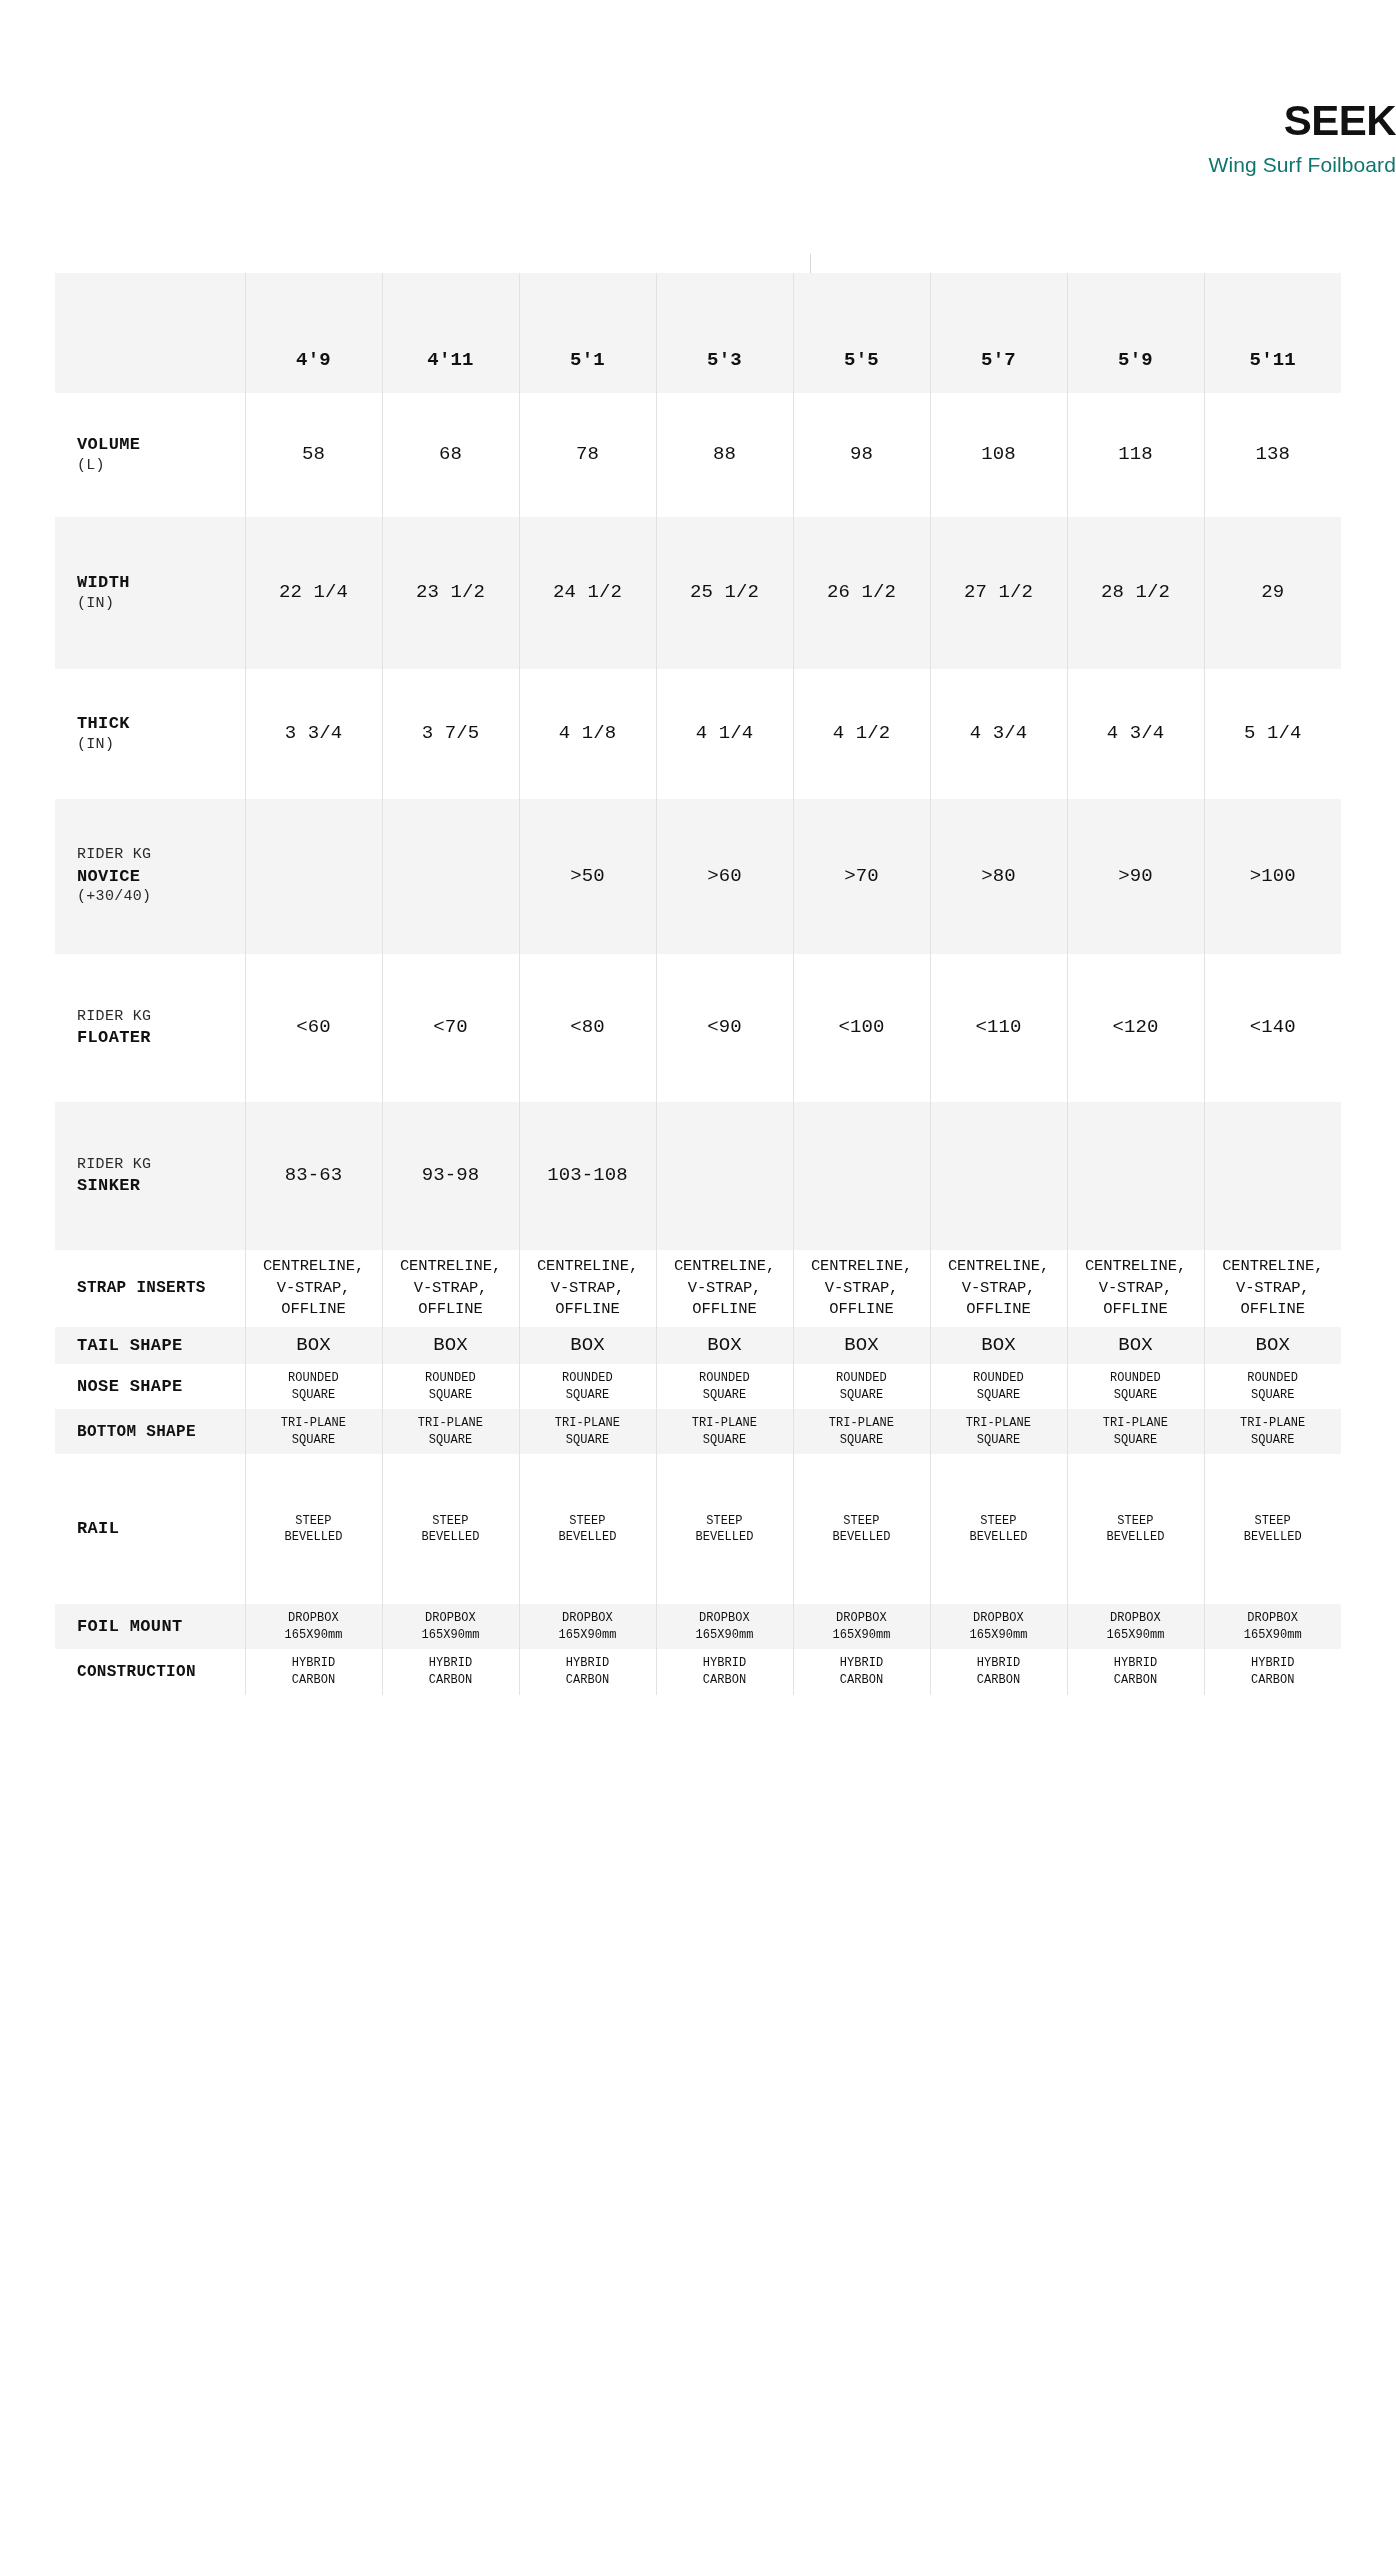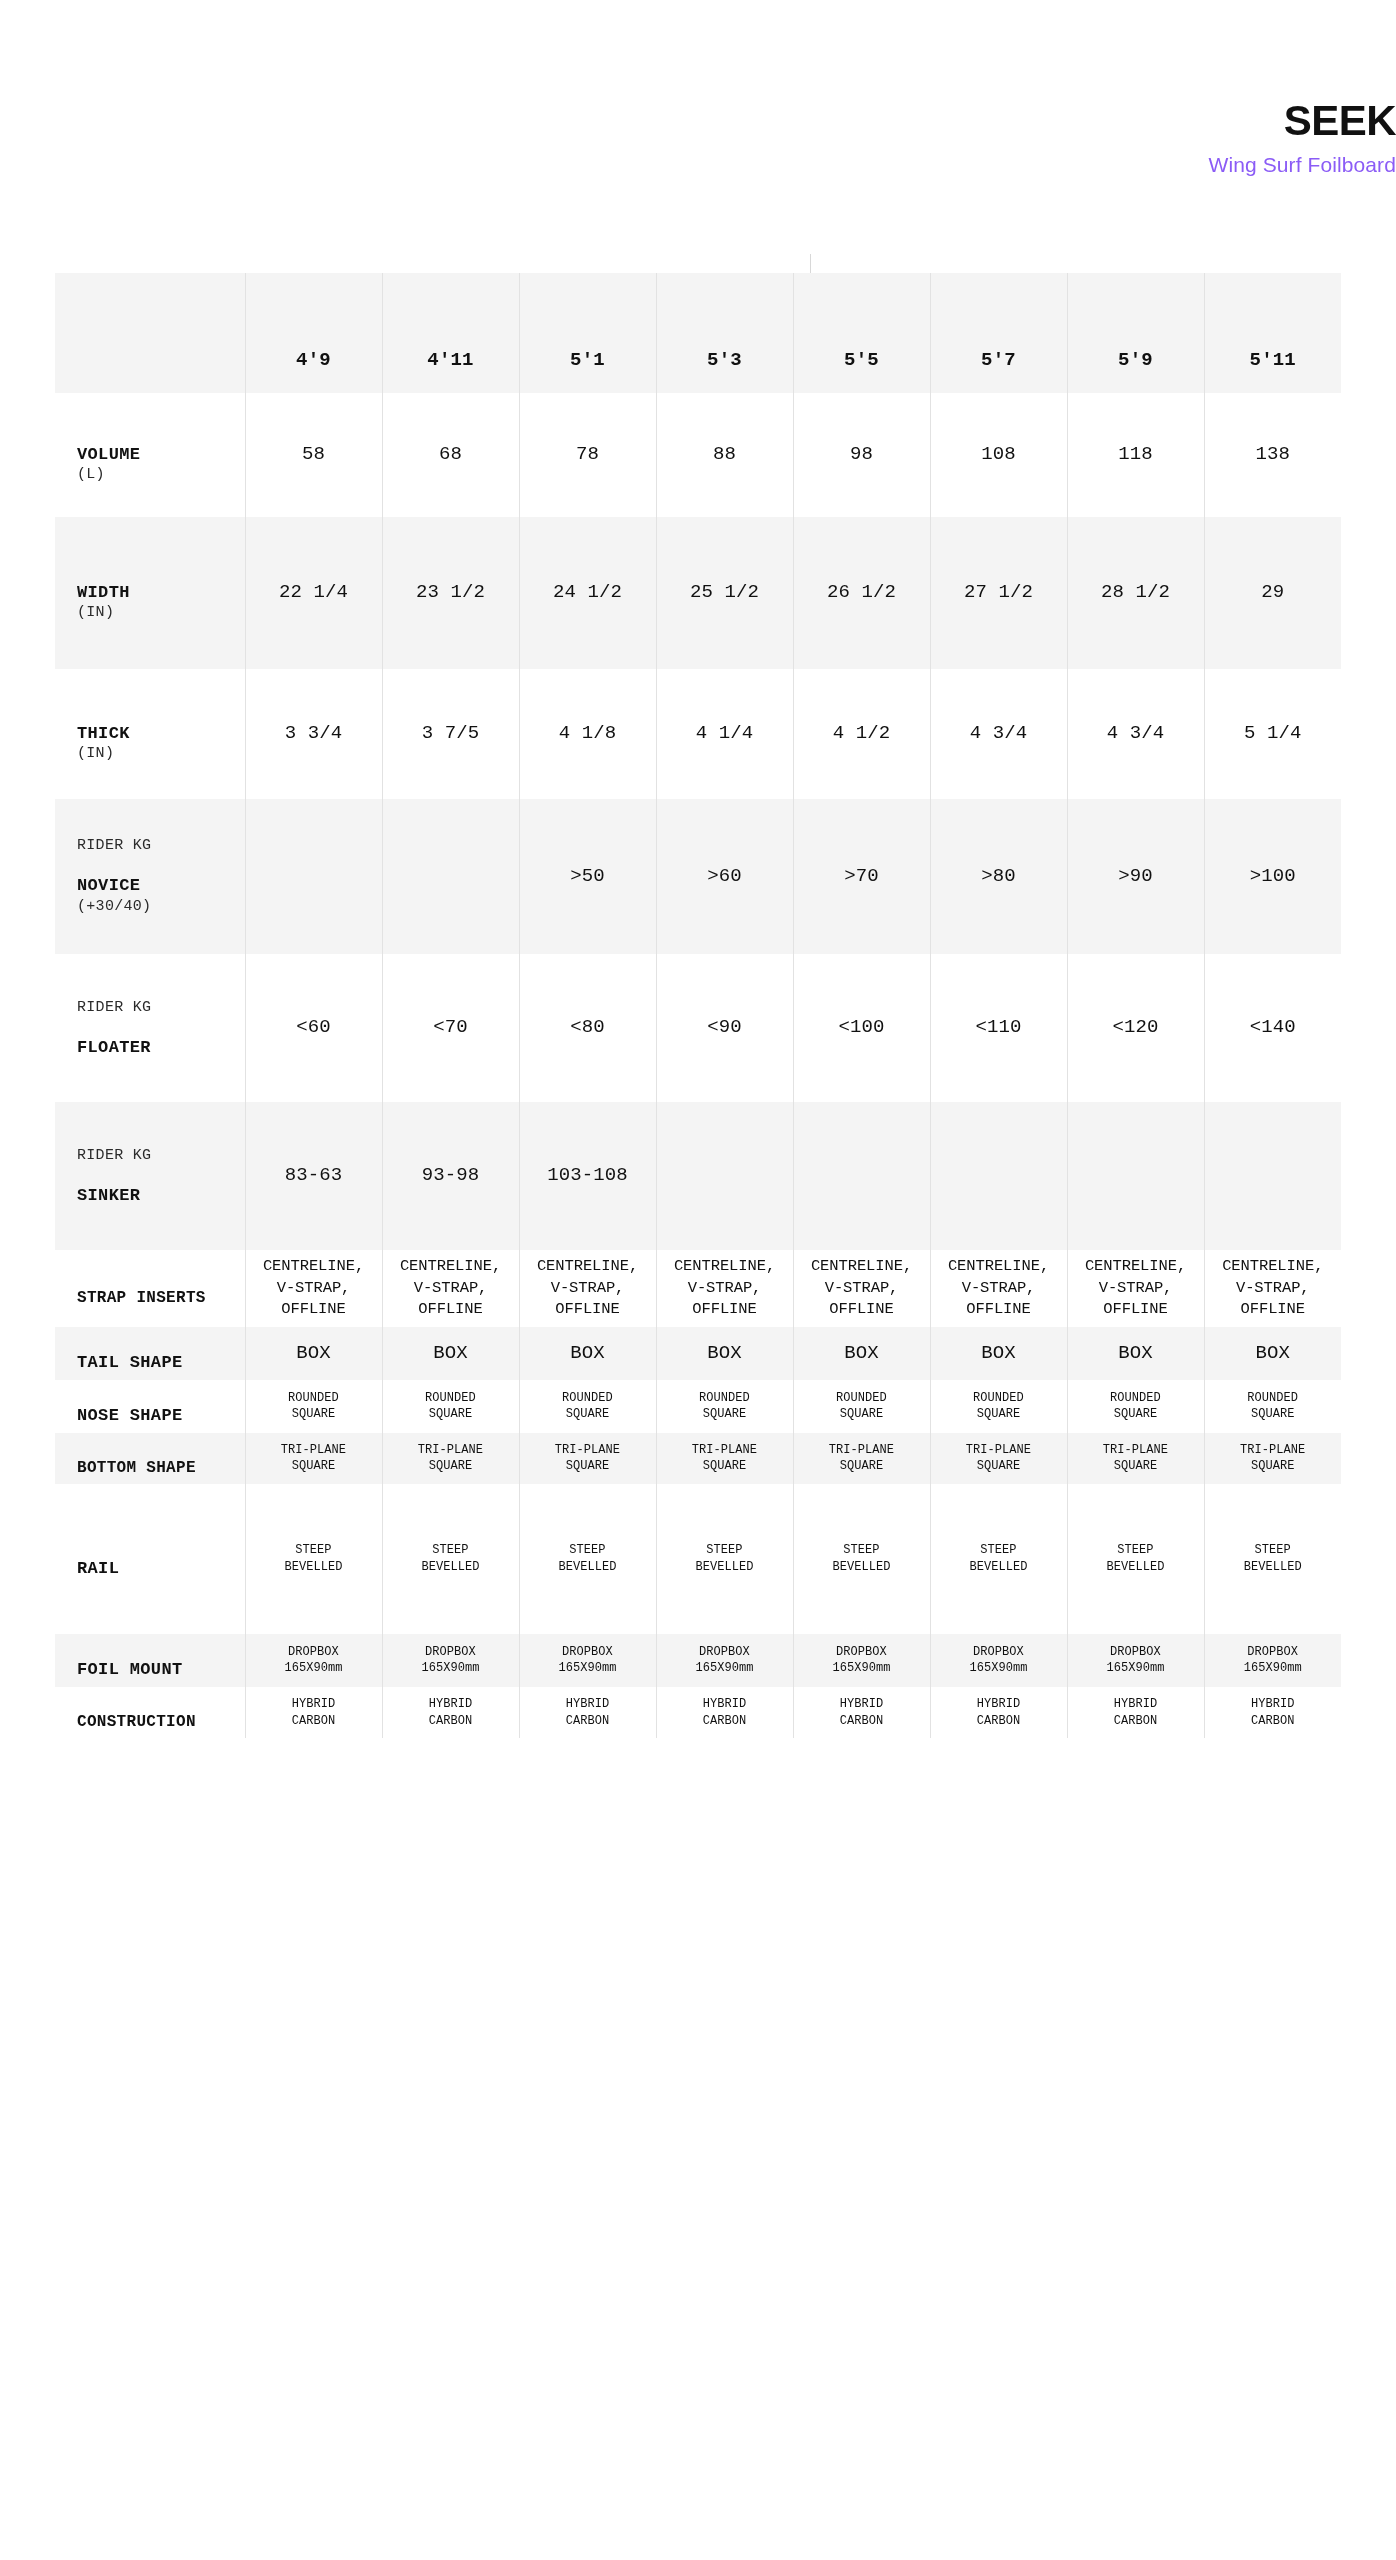--- a/index.html
+++ b/index.html
@@ -34,21 +34,21 @@
     font-weight: 700;
     letter-spacing: -0.5px;
     line-height: 1.0;
     color: #111111;
   }
 
   .brand-subtitle {
     margin-top: 11px;
     font-size: 21px;
     font-weight: 400;
-    color: #8b5cf6;
+    color: #0f766e;
     letter-spacing: 0.1px;
   }
 
   
   .spec-table-wrap {
     margin: 96px 0 0 55px;
     width: 1286px;
     position: relative;
     font-family: Liberation Mono, monospace;
   }
@@ -105,21 +105,20 @@
 
   
   .rowlabel .lbl-main {
     display: block;
     font-size: 17px;
     font-weight: 700;
     letter-spacing: 0.35px;
     line-height: 1.28;
     color: #111111;
     text-transform: uppercase;
-    margin-top: 19px;
   }
   .rowlabel .lbl-over,
   .rowlabel .lbl-sub {
     display: block;
     font-size: 15px;
     font-weight: 400;
     letter-spacing: 0.3px;
     line-height: 1.35;
     color: #2b2b2b;
     text-transform: uppercase;

